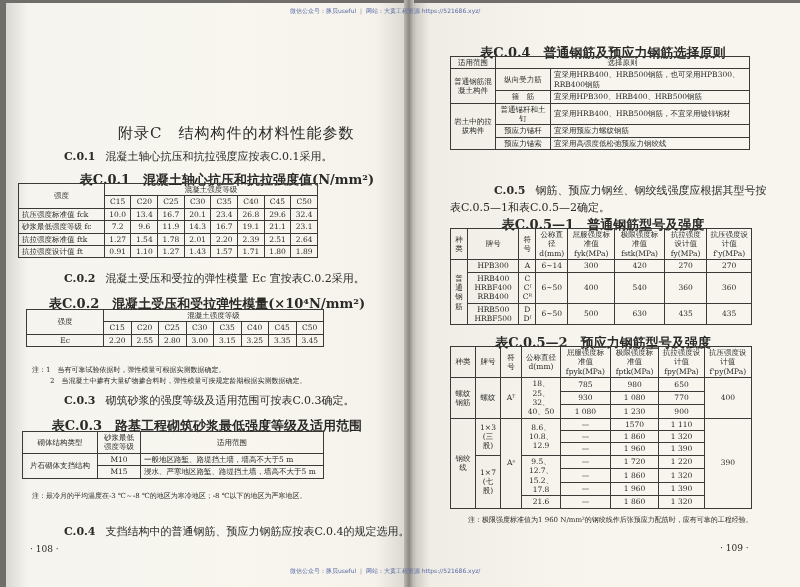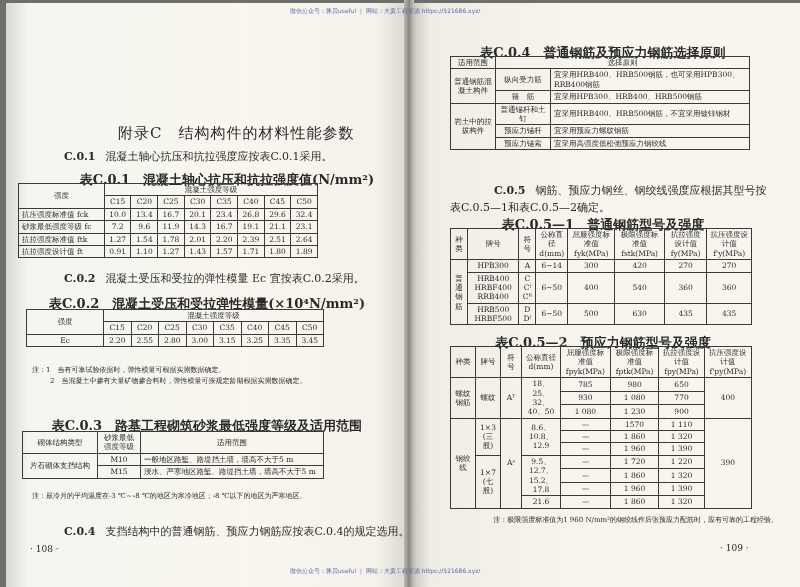--- a/index.html
+++ b/index.html
@@ -132,20 +132,23 @@
         <td>3.45</td>
       </tr>
     </tbody>
       </table>
 
     <div class="abs note" style="left:26px;top:362px;">
       <div>注：1　当有可靠试验依据时，弹性模量可根据实测数据确定。</div>
       <div style="padding-left:18px;">2　当混凝土中掺有大量矿物掺合料时，弹性模量可按规定龄期根据实测数据确定。</div>
     </div>
 
+    <div class="abs clause" style="left:14px;top:390px;">
+      <b>C.0.3</b><span>砌筑砂浆的强度等级及适用范围可按表C.0.3确定。</span>
+    </div>
     <div class="abs caption" style="left:0;width:402px;top:414px;">表C.0.3　路基工程砌筑砂浆最低强度等级及适用范围</div>
 
     <table class="t abs" style="left:16px;top:428px;width:302px;">
       <tbody>
           <tr>
         <td style="width:68px;">砌体结构类型</td>
         <td style="width:36px;">砂浆最低强度等级</td>
         <td>适用范围</td>
       </tr>
       <tr>
@@ -322,20 +325,20 @@
       </tr>
       <tr>
         <td>21.6</td>
         <td>—</td>
         <td>1 860</td>
         <td>1 320</td>
       </tr>
     </tbody>
       </table>
 
-    <div class="abs note" style="left:70px;top:512px;width:300px;text-align:right;">注：极限强度标准值为1 960 N/mm²的钢绞线作后张预应力配筋时，应有可靠的工程经验。</div>
+    <div class="abs note" style="left:60px;top:512px;width:300px;">注：极限强度标准值为1 960 N/mm²的钢绞线作后张预应力配筋时，应有可靠的工程经验。</div>
     <div class="abs pageno" style="left:312px;top:540px;text-align:center;">· 109 ·</div>
   </div>
 
   <div class="spine"></div>
   <div class="watermark wm-top">微信公众号：豚贝useful ｜ 网站：大黄工程资源 https://521686.xyz/</div>
   <div class="watermark wm-bot">微信公众号：豚贝useful ｜ 网站：大黄工程资源 https://521686.xyz/</div>
 </div>
 
 </body></html>

